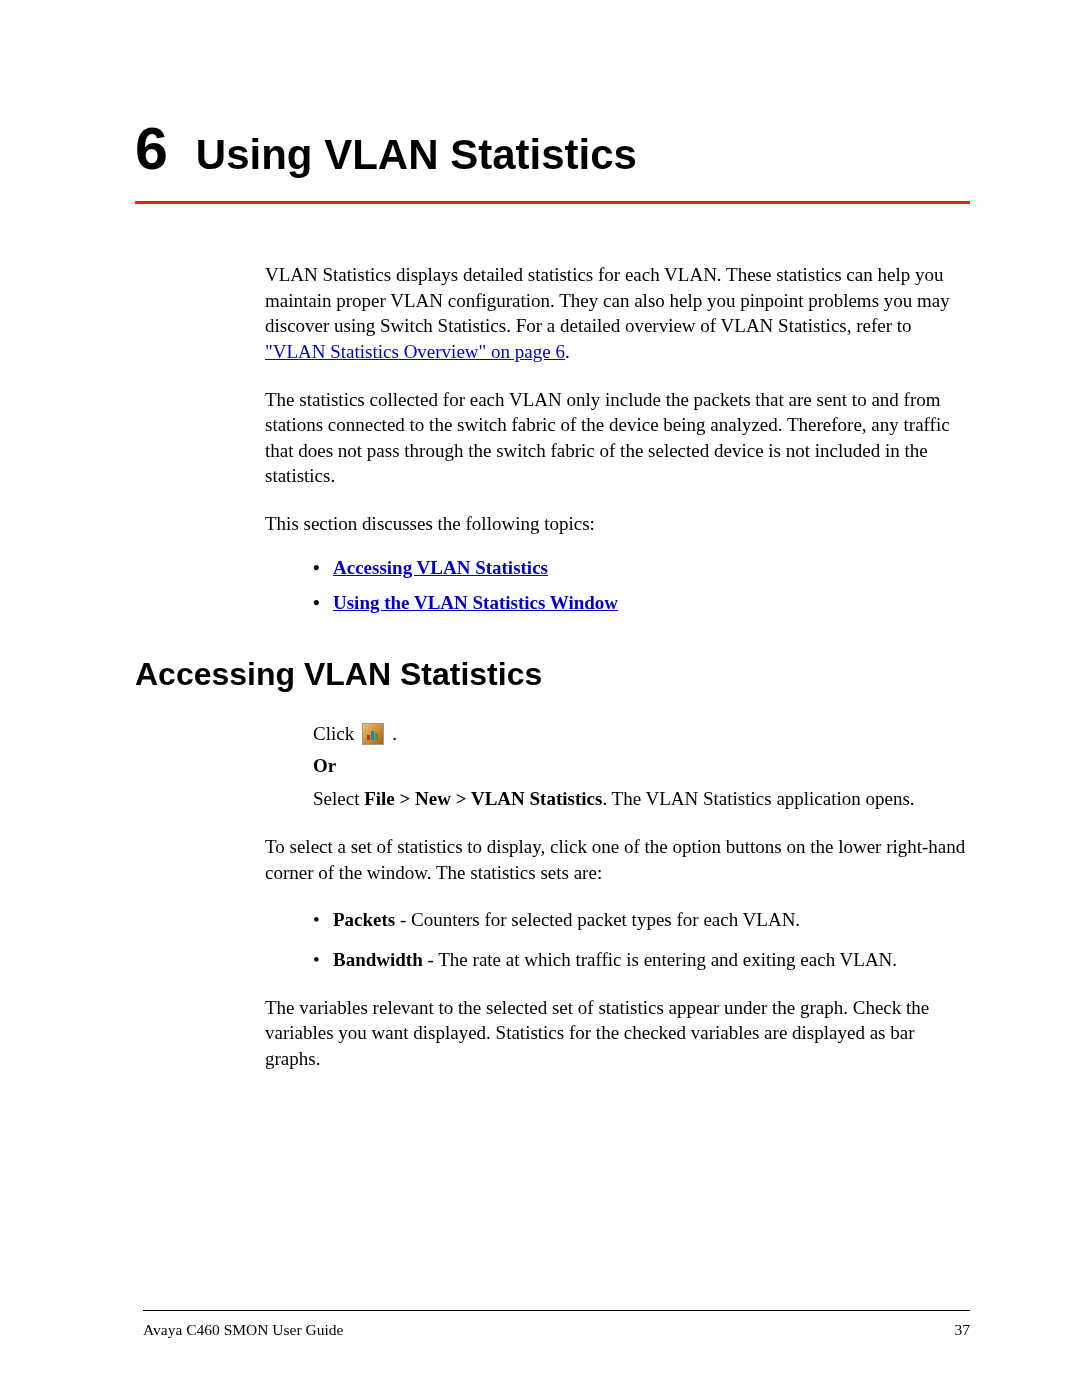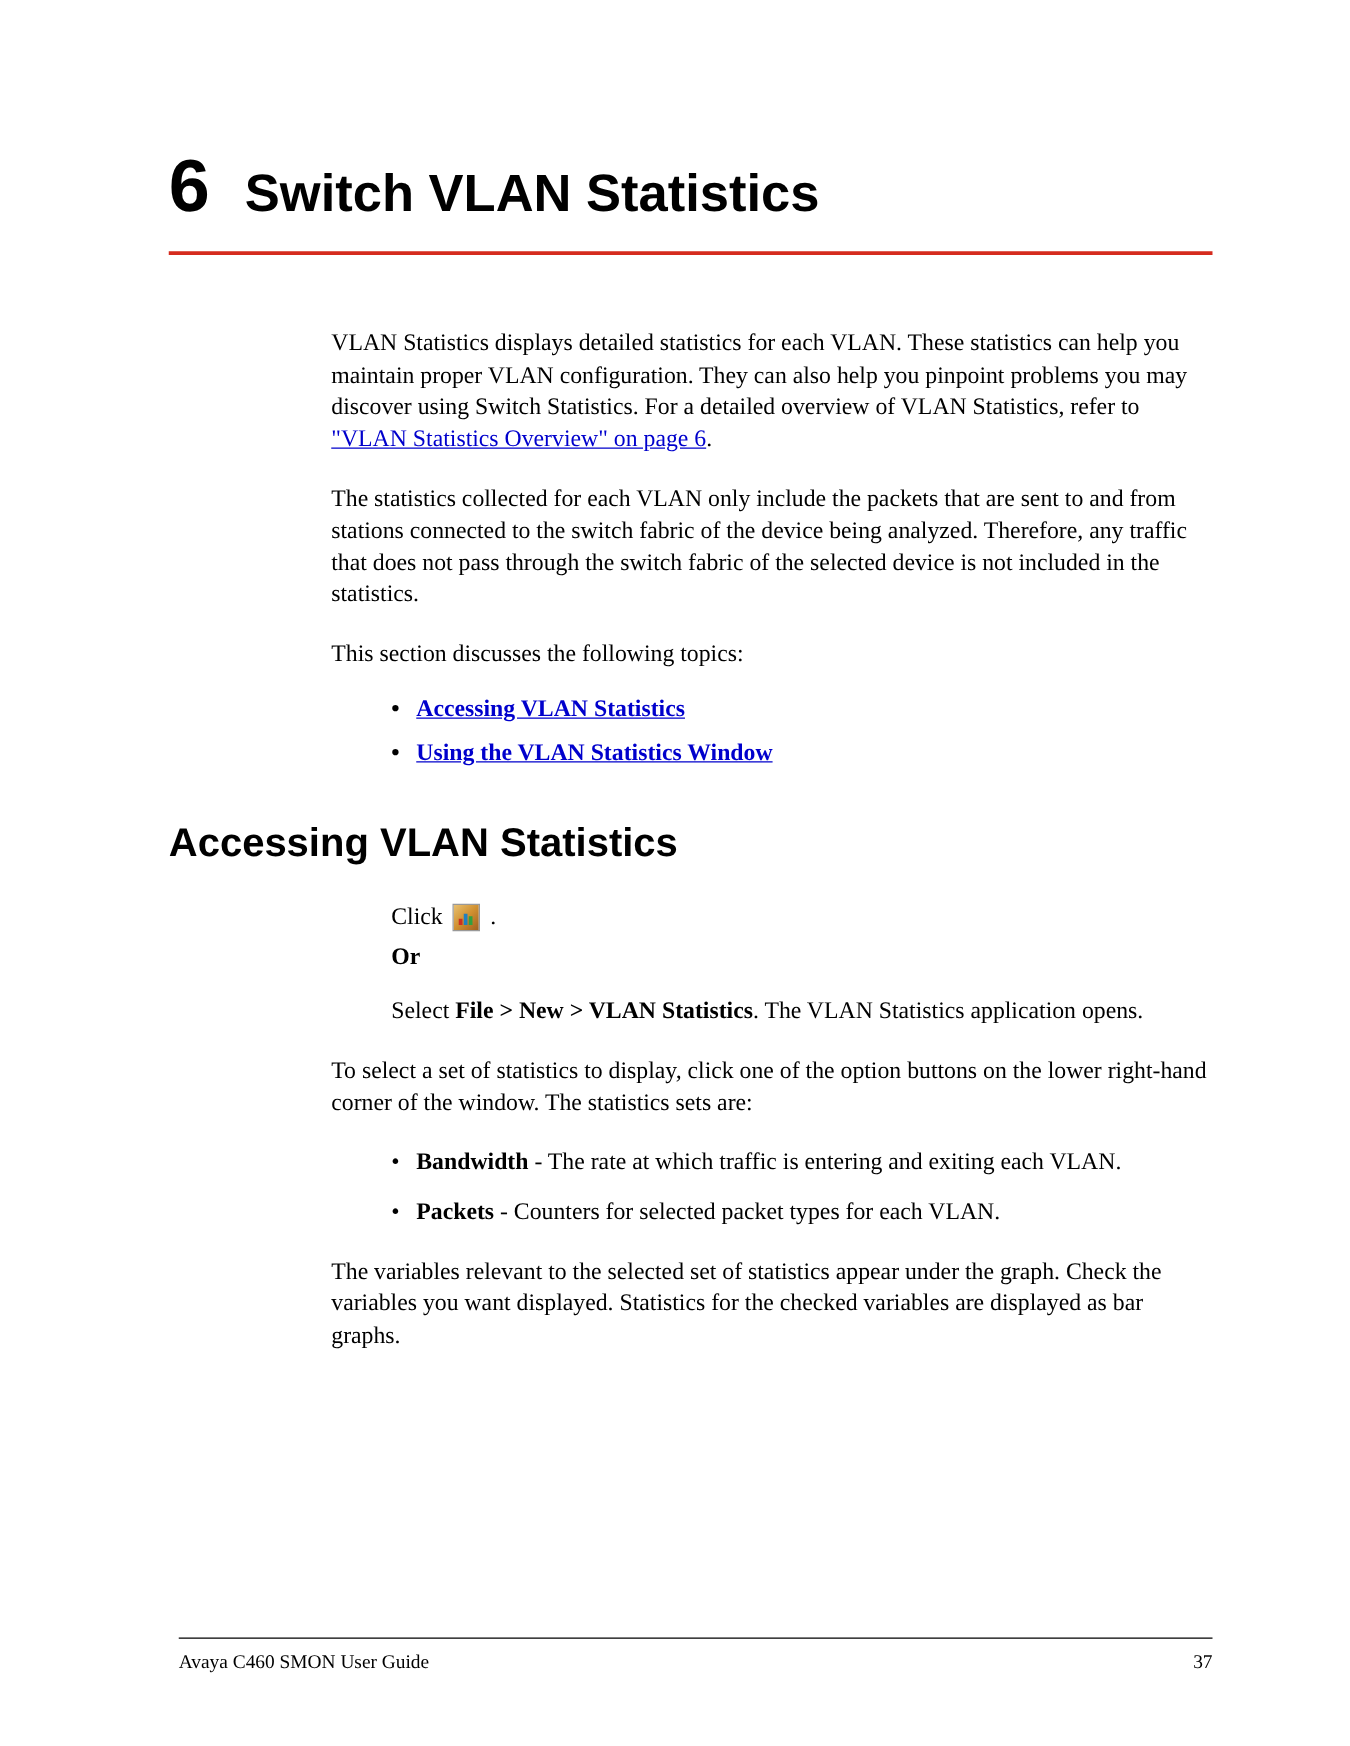--- a/index.html
+++ b/index.html
@@ -112,21 +112,21 @@
       border: 1px solid #999;
       background: linear-gradient(135deg, #e8c070 0%, #d09030 50%, #a06020 100%);
       font-size: 11px;
     }
     .icon-box svg {
       width: 14px;
       height: 14px;
     }
     .or-label {
       font-weight: bold;
-      margin-bottom: 18px;
+      margin-bottom: 8px;
     }
     .bold {
       font-weight: bold;
     }
     .bullet-list {
       list-style: none;
       margin-left: 48px;
       margin-bottom: 22px;
     }
     .bullet-list li {
@@ -157,21 +157,21 @@
       font-size: 15.5px;
     }
   </style>
 </head>
 <body>
 
 <div class="page">
 
   <div class="chapter-header">
     <span class="chapter-number">6</span>
-    <span class="chapter-title">Switch VLAN Statistics</span>
+    <span class="chapter-title">Using VLAN Statistics</span>
   </div>
 
   <hr class="red-rule">
 
   <div class="body-block">
 
     <p class="para">
       <span>VLAN Statistics displays detailed statistics for each VLAN. These statistics can help you maintain proper VLAN configuration. They can also help you pinpoint problems you may discover using Switch Statistics. For a detailed overview of VLAN Statistics, refer to </span><a href="#" class="link">"VLAN Statistics Overview" on page 6</a><span>.</span>
     </p>
 
@@ -207,22 +207,22 @@
       </div>
       <p class="or-label">Or</p>
       <p class="para">
         <span>Select </span><span class="bold">File &gt; New &gt; VLAN Statistics</span><span>. The VLAN Statistics application opens.</span>
       </p>
     </div>
 
     <p class="para">To select a set of statistics to display, click one of the option buttons on the lower right-hand corner of the window. The statistics sets are:</p>
 
     <ul class="bullet-list">
+      <li><span class="bold">Packets</span><span> - Counters for selected packet types for each VLAN.</span></li>
       <li><span class="bold">Bandwidth</span><span> - The rate at which traffic is entering and exiting each VLAN.</span></li>
-      <li><span class="bold">Packets</span><span> - Counters for selected packet types for each VLAN.</span></li>
     </ul>
 
     <p class="para">The variables relevant to the selected set of statistics appear under the graph. Check the variables you want displayed. Statistics for the checked variables are displayed as bar graphs.</p>
 
   </div>
 
 </div>
 
 <div class="footer">
   <hr class="footer-rule">

